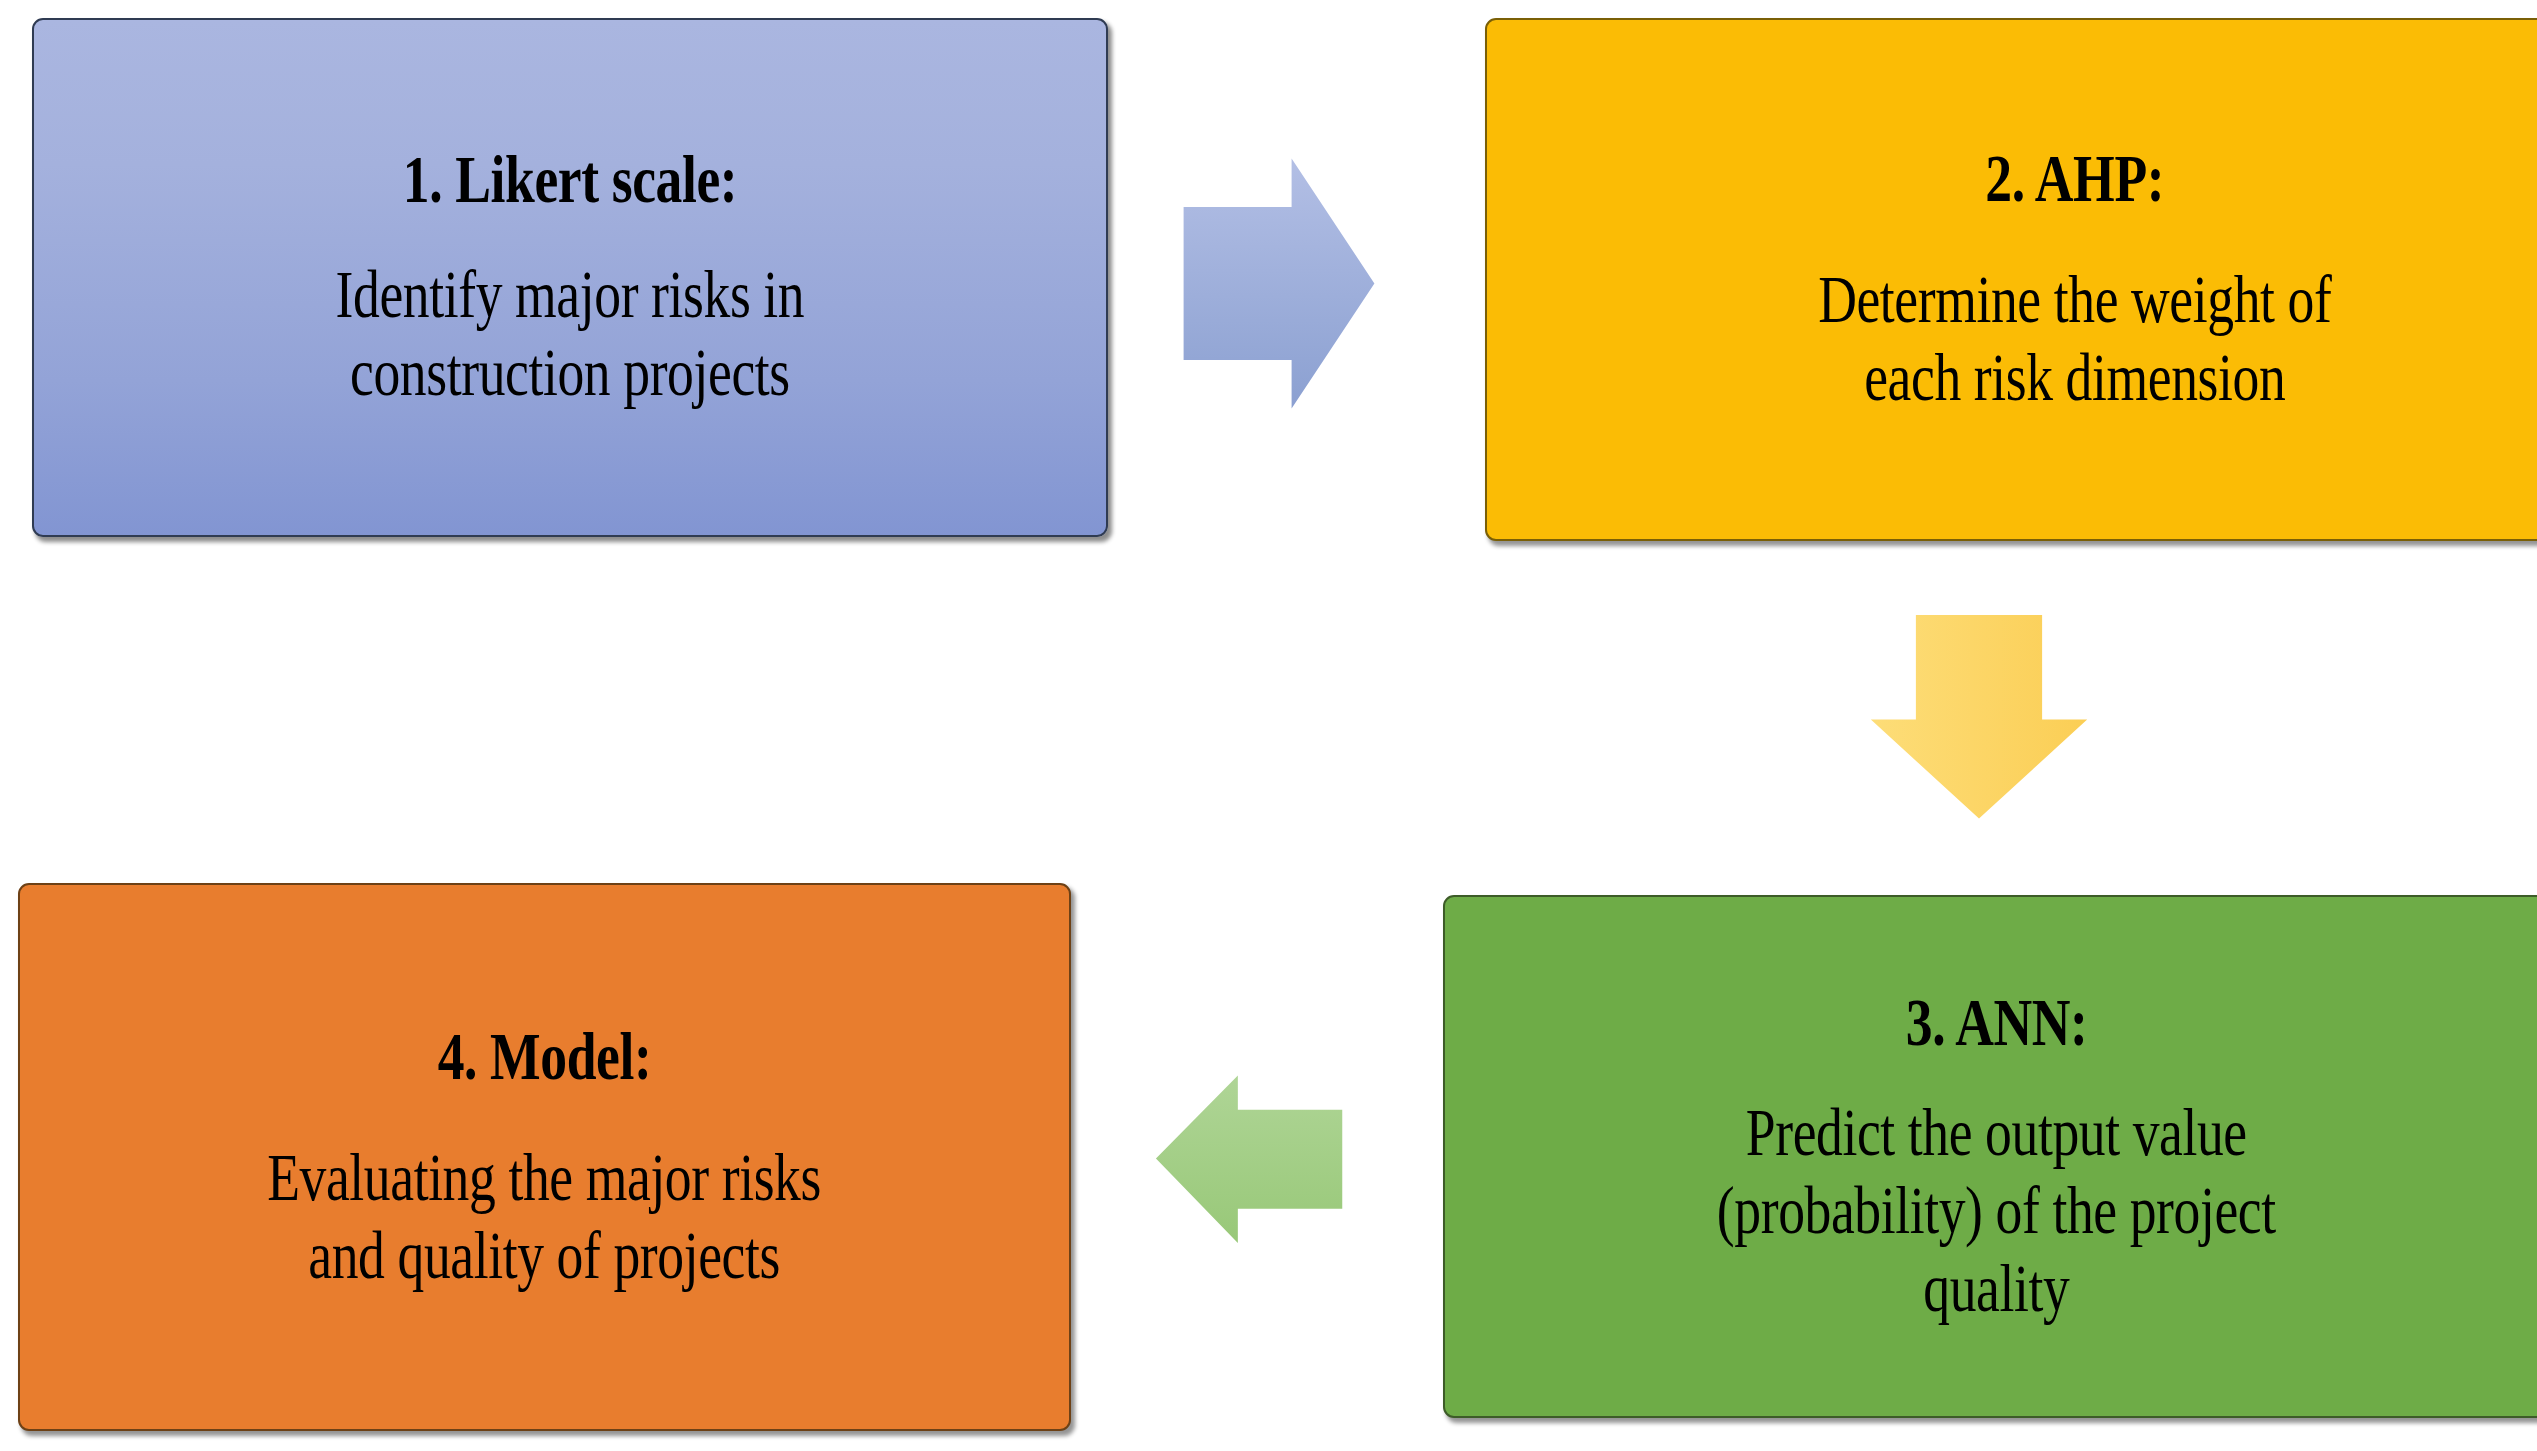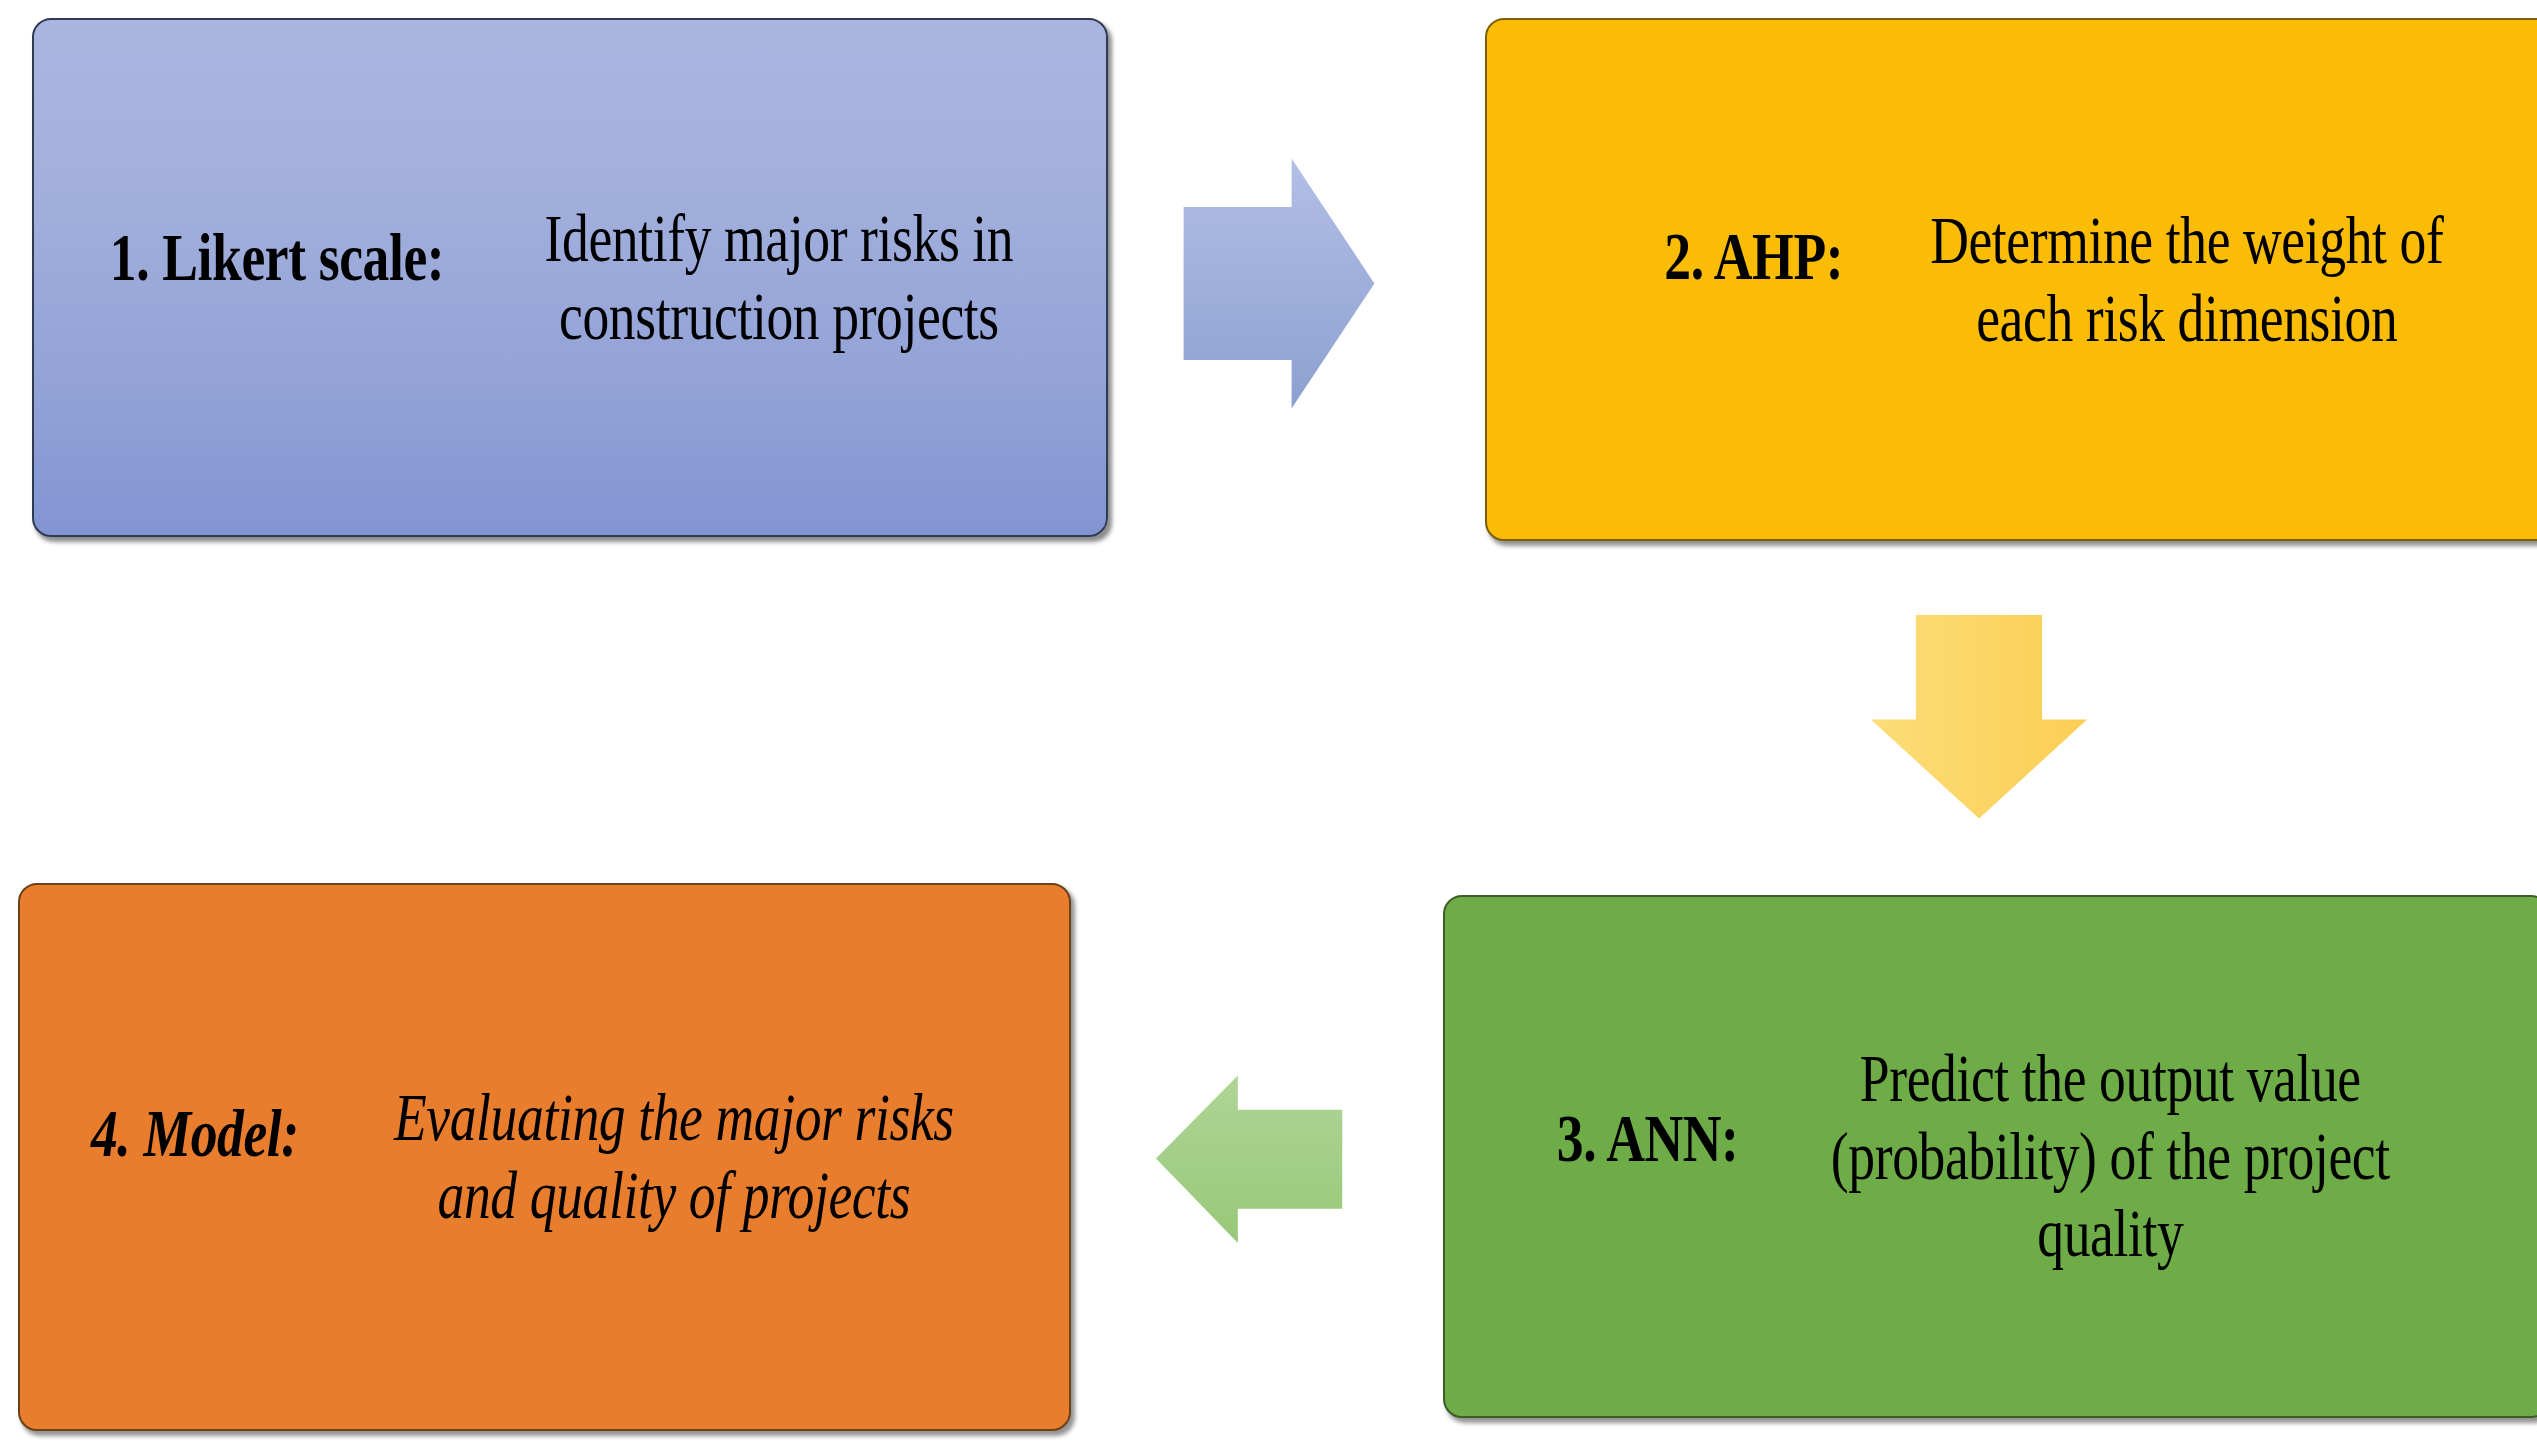--- a/index.html
+++ b/index.html
@@ -15,23 +15,23 @@
     width: 2538px;
     height: 1452px;
     background: #ffffff;
     overflow: hidden;
   }
 
   
   .node {
     position: absolute;
     box-sizing: border-box;
-    border-radius: 19px;
+    border-radius: 11px;
     display: flex;
-    flex-direction: row;
+    flex-direction: column;
     align-items: center;
     justify-content: center;
     text-align: center;
     color: #000000;
     padding: 0 23.4px;
     overflow: hidden;
   }
   .node .title {
     font-weight: bold;
     font-size: 67px;
@@ -88,21 +88,20 @@
 
   
   #node-model {
     left: 18px;
     top: 883px;
     width: 1053px;
     height: 548px;
     background: #e87d2e;
     border: 2.7px solid #6d4116;
     box-shadow: 3.6px 4.5px 4.5px rgba(0,0,0,0.42);
-    font-style: italic;
   }
   #node-model .title { margin-bottom: 47px; }
 
   
   .arrow-svg {
     position: absolute;
     overflow: visible;
   }
   #arrow-right-blue  { left: 1171px; top: 153px;  width: 216px;  height: 261px; }
   #arrow-down-yellow { left: 1860px; top: 604px;  width: 238px;  height: 221px; }

